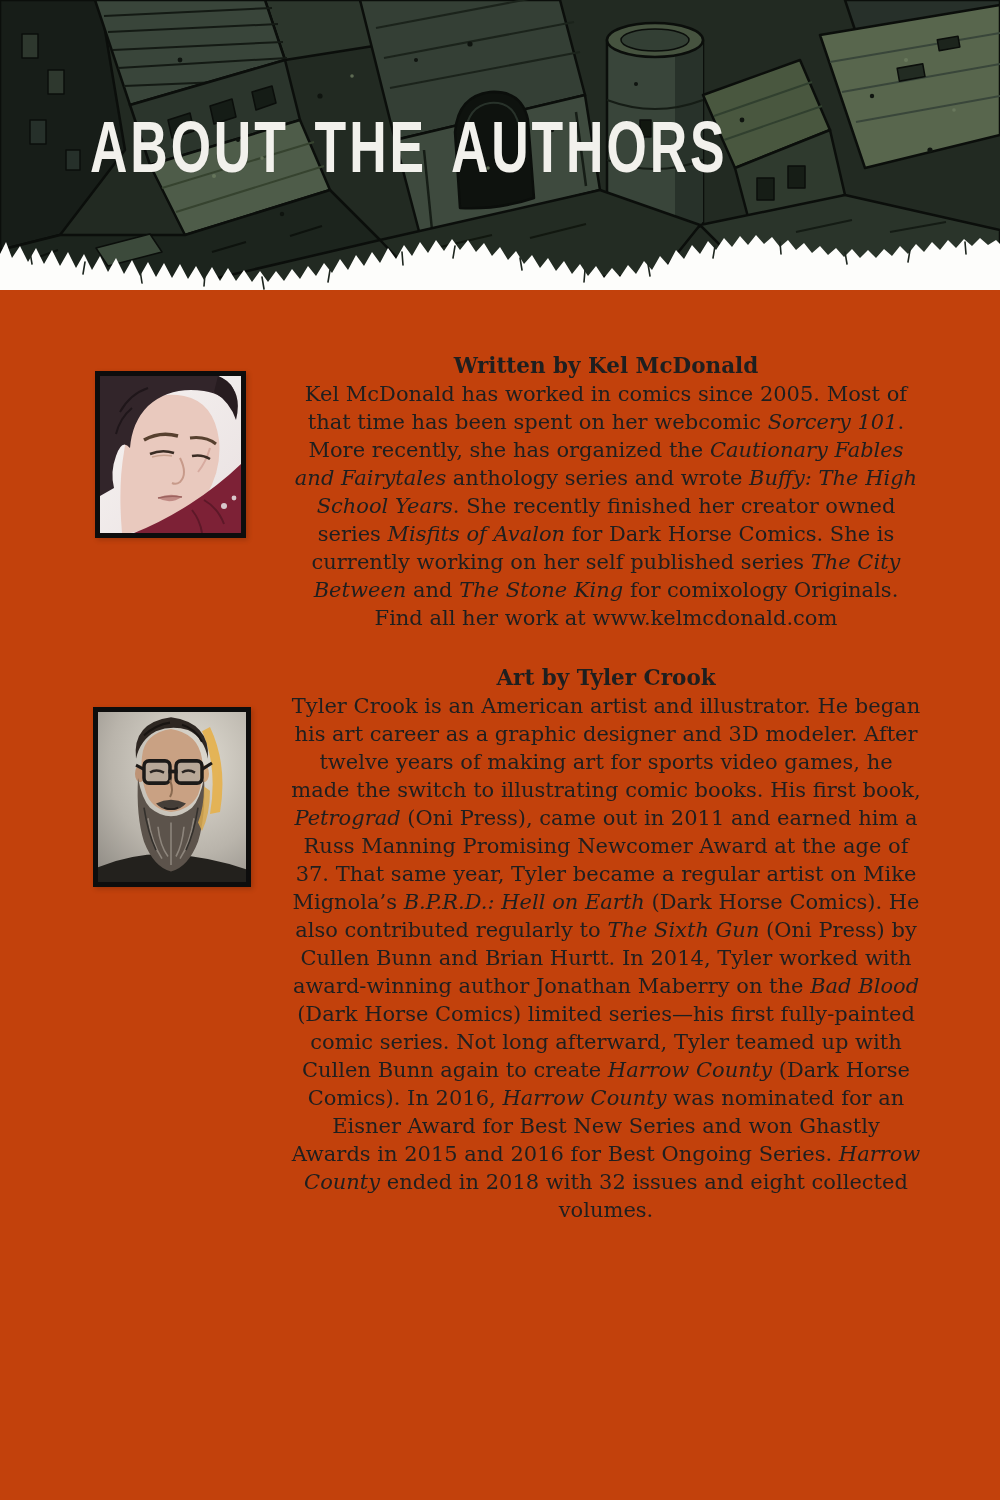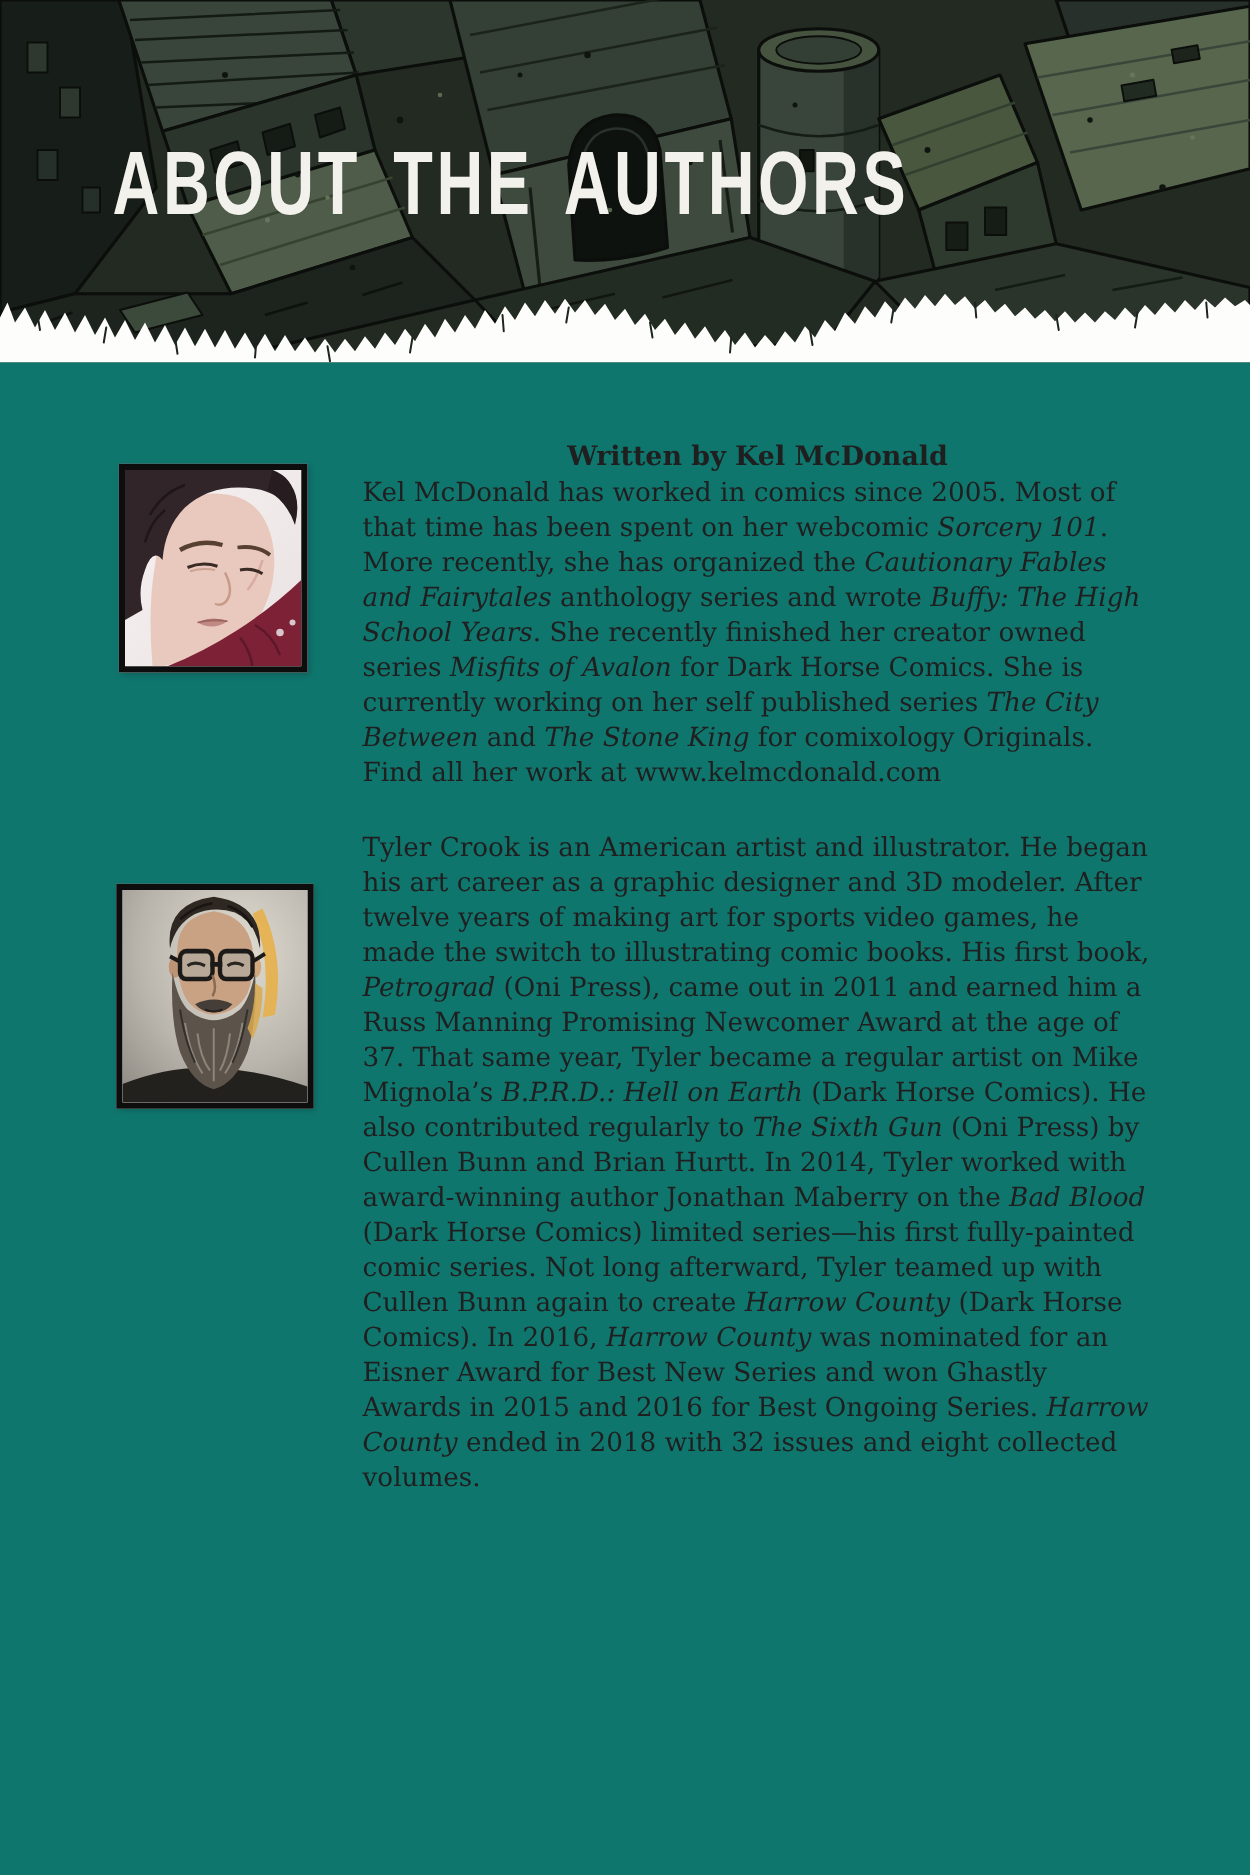--- a/index.html
+++ b/index.html
@@ -4,21 +4,21 @@
 <style>
   html,body{margin:0;padding:0;}
   body{
     width:1000px;height:1500px;
     background:#ffffff;
     font-family:"DejaVu Serif","Liberation Serif",serif;
     position:relative;
   }
   .page{
     position:absolute;left:0;top:0;width:1000px;height:1500px;
-    background:#0f766e;overflow:hidden;
+    background:#c2410c;overflow:hidden;
   }
   
   .header{
     position:absolute;left:0;top:0;width:1000px;height:290px;
   }
   .header svg{display:block;}
   .page-title{
     position:absolute;left:90px;top:106px;
     color:#f2f1ec;
     font-family:"Liberation Sans",sans-serif;
@@ -45,21 +45,21 @@
   .bio-column{
     position:absolute;left:290px;top:352px;width:632px;
     color:#1f1f1f;
   }
   .author-section{margin:0 0 0 0;}
   .author-section + .author-section{margin-top:32px;}
   .author-heading{
     font-size:21.5px;font-weight:700;line-height:28px;margin:0;text-align:center;
   }
   .author-bio{
-    font-size:21px;line-height:28px;margin:0;text-align:left;
+    font-size:21px;line-height:28px;margin:0;text-align:center;
   }
   .author-bio i{font-style:italic;}
 </style>
 </head>
 <body>
 
 <div class="page">
 
   <div class="header">
     <svg width="1000" height="290" viewBox="0 0 1000 290" preserveAspectRatio="none">
@@ -240,17 +240,18 @@
       <path d="M100,104 Q106,90 106,70 L112,74 Q112,96 104,112 Z" fill="#d9a94e" opacity="0.85"></path>
     </svg>
   </div>
 
   <div class="bio-column">
     <section class="author-section">
       <h2 class="author-heading">Written by Kel McDonald</h2>
       <p class="author-bio"><span>Kel McDonald has worked in comics since 2005. Most of that time has been spent on her webcomic </span><i>Sorcery 101</i><span>. More recently, she has organized the </span><i>Cautionary Fables and Fairytales</i><span> anthology series and wrote </span><i>Buffy: The High School Years</i><span>. She recently finished her creator owned series </span><i>Misfits of Avalon</i><span> for Dark Horse Comics. She is currently working on her self published series </span><i>The City Between</i><span> and </span><i>The Stone King</i><span> for comixology Originals. Find all her work at www.kelmcdonald.com</span></p>
     </section>
     <section class="author-section">
+      <h2 class="author-heading">Art by Tyler Crook</h2>
       <p class="author-bio"><span>Tyler Crook is an American artist and illustrator. He began his art career as a graphic designer and 3D modeler. After twelve years of making art for sports video games, he made the switch to illustrating comic books. His first book, </span><i>Petrograd</i><span> (Oni Press), came out in 2011 and earned him a Russ Manning Promising Newcomer Award at the age of 37. That same year, Tyler became a regular artist on Mike Mignola’s </span><i>B.P.R.D.: Hell on Earth</i><span> (Dark Horse Comics). He also contributed regularly to </span><i>The Sixth Gun</i><span> (Oni Press) by Cullen Bunn and Brian Hurtt. In 2014, Tyler worked with award-winning author Jonathan Maberry on the </span><i>Bad Blood</i><span> (Dark Horse Comics) limited series—his first fully-painted comic series. Not long afterward, Tyler teamed up with Cullen Bunn again to create </span><i>Harrow County</i><span> (Dark Horse Comics). In 2016, </span><i>Harrow County</i><span> was nominated for an Eisner Award for Best New Series and won Ghastly Awards in 2015 and 2016 for Best Ongoing Series. </span><i>Harrow County</i><span> ended in 2018 with 32 issues and eight collected volumes.</span></p>
     </section>
   </div>
 
 </div>
 
 </body></html>

